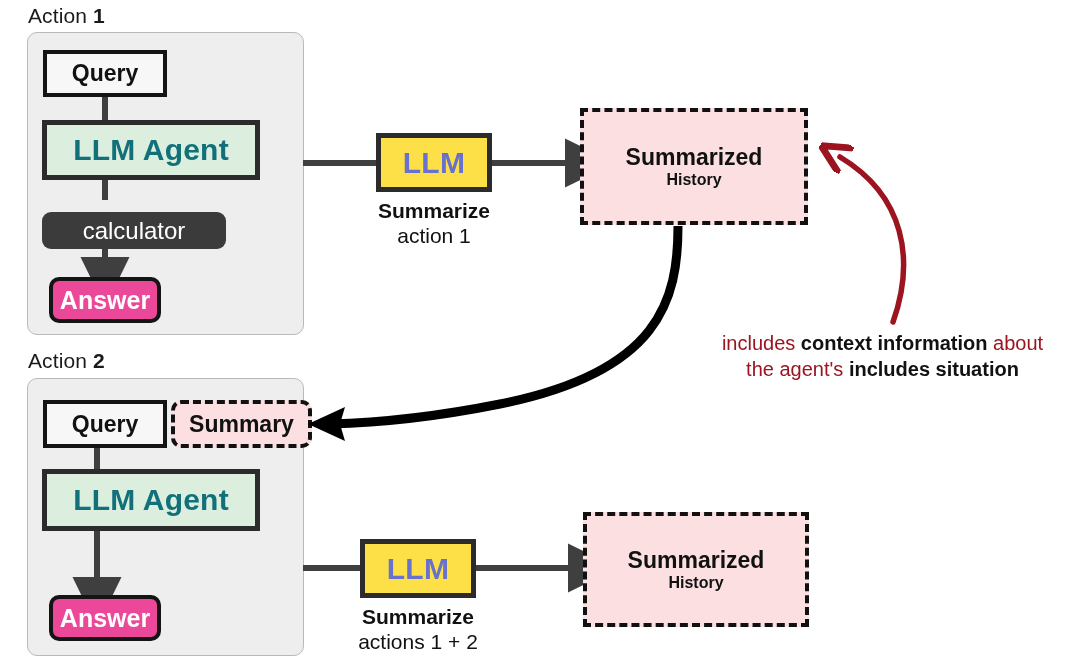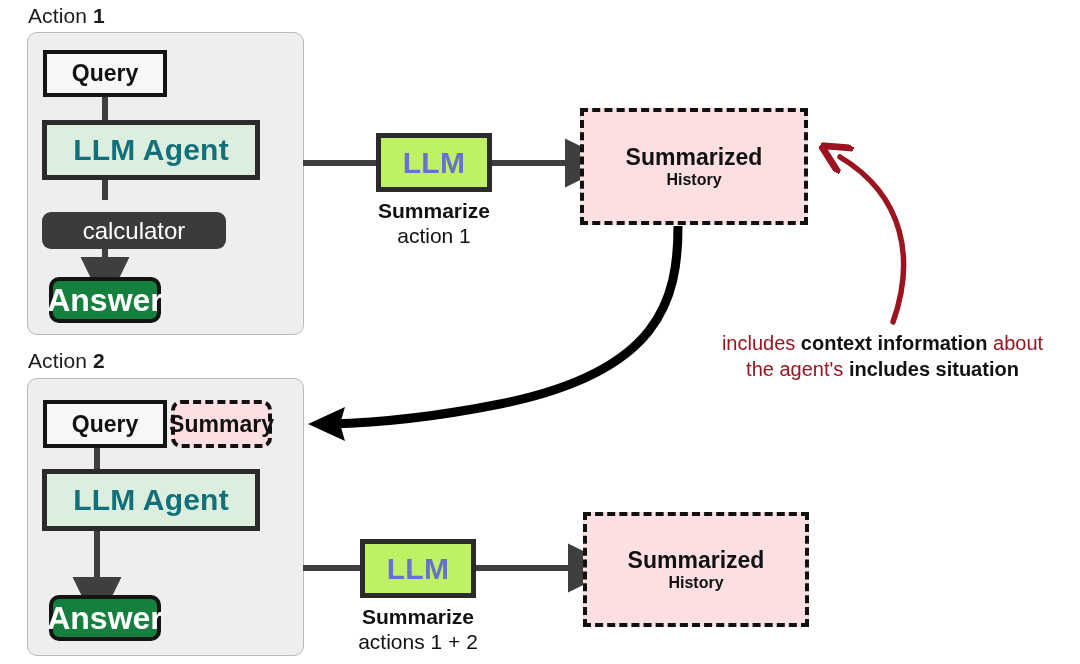--- a/index.html
+++ b/index.html
@@ -23,24 +23,24 @@
 
   .summary-box{background:#fbdfe1;border:4px dashed #111111;border-radius:10px;
                font-size:23px;font-weight:bold;color:#111111;}
 
   .agent-box{background:#dcefdf;border:5px solid #2b2b2b;
              font-size:30px;font-weight:bold;color:#117079;letter-spacing:0.2px;}
 
   .tool-box{background:#3b3b3b;border-radius:9px;
             font-size:24px;color:#ffffff;font-weight:normal;}
 
-  .answer-box{background:#15803d;border:4px solid #141414;border-radius:10px;
-              font-size:32px;font-weight:bold;color:#ffffff;}
-
-  .llm-box{background:#bef264;border:5px solid #2b2b2b;
+  .answer-box{background:#ec4899;border:4px solid #141414;border-radius:10px;
+              font-size:25px;font-weight:bold;color:#ffffff;}
+
+  .llm-box{background:#fde047;border:5px solid #2b2b2b;
            font-size:30px;font-weight:bold;color:#6871cd;letter-spacing:0.3px;}
 
   .hist-box{background:#fbdfe1;border:4px dashed #111111;border-radius:0;
             display:flex;flex-direction:column;align-items:center;justify-content:center;
             line-height:1.18;}
   .hist-box .l1{font-size:23px;font-weight:bold;color:#111111;}
   .hist-box .l2{font-size:16px;font-weight:bold;color:#111111;}
 
   .caption{text-align:center;line-height:1.2;white-space:nowrap;}
   .caption .c1{font-size:21px;font-weight:bold;color:#111111;display:block;}
@@ -139,21 +139,21 @@
     </div>
 
     <div class="abs node answer-box" style="left:49px; top:277px; width:112px; height:46px; pointer-events:auto;">
       <span>Answer</span>
     </div>
 
     <div class="abs node query-box" style="left:43px; top:400px; width:124px; height:48px; pointer-events:auto;">
       <span>Query</span>
     </div>
 
-    <div class="abs node summary-box" style="left:171px; top:400px; width:101px; height:48px; pointer-events:auto;">
+    <div class="abs node summary-box" style="left:171px; top:400px; width:141px; height:48px; pointer-events:auto;">
       <span>Summary</span>
     </div>
 
     <div class="abs node agent-box" style="left:42px; top:469px; width:218px; height:62px; pointer-events:auto;">
       <span>LLM Agent</span>
     </div>
 
     <div class="abs node answer-box" style="left:49px; top:595px; width:112px; height:46px; pointer-events:auto;">
       <span>Answer</span>
     </div>

